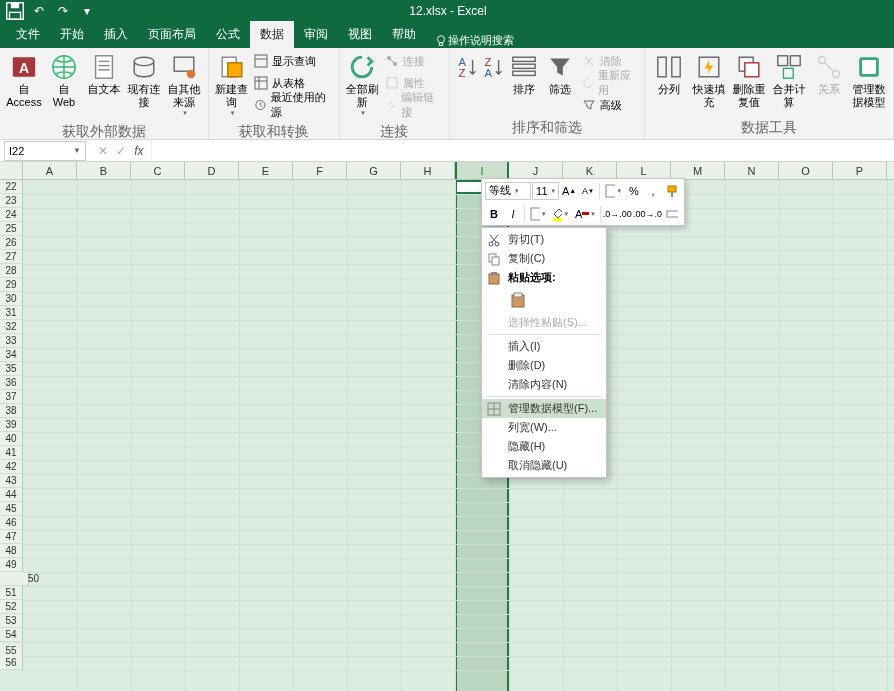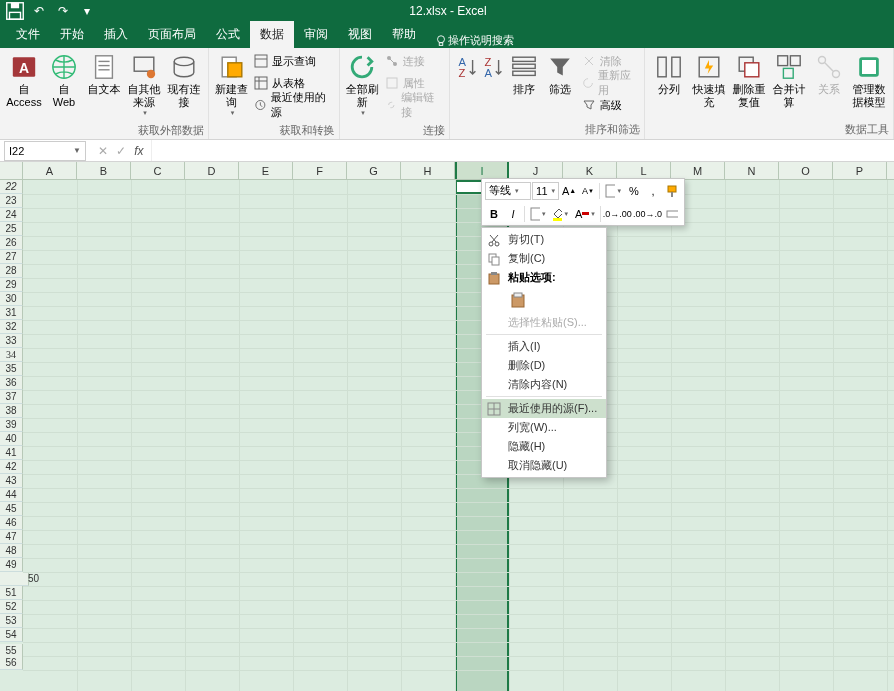--- a/index.html
+++ b/index.html
@@ -15,21 +15,21 @@
     .tabs { height: 26px; background: #0f6b3f; display: flex; align-items: flex-end; padding-left: 6px; }
     .tab { padding: 5px 10px; color: #fff; cursor: pointer; font-size: 12px; }
     .tab.active { background: #f3f3f3; color: #222; }
     .tell-me { display: flex; align-items: center; color: #fff; padding: 0 8px; }
     .tell-me svg { width: 14px; height: 14px; }
     
     
     .ribbon { height: 92px; background: #f3f3f3; border-bottom: 1px solid #d4d4d4; display: flex; }
     .group { display: flex; flex-direction: column; justify-content: space-between; border-right: 1px solid #e1e1e1; padding: 2px 4px 0 4px; }
     .group-content { flex: 1; display: flex; align-items: flex-start; }
-    .group-label { text-align: right; color: #666; font-size: 11px; padding: 2px 0; }
+    .group-label { text-align: center; color: #666; font-size: 14px; padding: 2px 0; }
     .ribbon-btn-lg { display: flex; flex-direction: column; align-items: center; justify-content: flex-start; width: 40px; padding: 3px 2px; cursor: pointer; text-align: center; line-height: 1.2; }
     .ribbon-btn-lg svg { width: 28px; height: 28px; margin-bottom: 2px; }
     .ribbon-btn-sm { display: flex; align-items: center; padding: 2px 4px; cursor: pointer; height: 22px; gap: 4px; }
     .ribbon-btn-sm svg { width: 14px; height: 14px; }
     .ribbon-col { display: flex; flex-direction: column; }
     
     
     .formula-area { height: 22px; display: flex; align-items: center; border-bottom: 1px solid #d4d4d4; background: #fff; }
     .namebox { width: 82px; height: 20px; border: 1px solid #ccc; margin: 0 4px; padding: 0 4px; display: flex; align-items: center; justify-content: space-between; font-size: 11px; }
     .namebox-dd { color: #666; font-size: 8px; }
@@ -133,32 +133,32 @@
         <svg viewBox="0 0 20 20">
             <rect x="4" y="2" width="12" height="16" fill="#fff" stroke="#888"></rect>
             <line x1="6" y1="6" x2="14" y2="6" stroke="#888"></line>
             <line x1="6" y1="9" x2="14" y2="9" stroke="#888"></line>
             <line x1="6" y1="12" x2="14" y2="12" stroke="#888"></line>
           </svg>
         <span>自文本</span>
       </div>
       <div class="ribbon-btn-lg">
         <svg viewBox="0 0 20 20">
+            <ellipse cx="10" cy="6" rx="7" ry="3" fill="none" stroke="#666"></ellipse>
+            <path d="M3 6v8c0 1.5 3 3 7 3s7-1.5 7-3V6" fill="none" stroke="#666"></path>
+          </svg>
+        <span>现有连接</span>
+      </div>
+      <div class="ribbon-btn-lg">
+        <svg viewBox="0 0 20 20">
             <rect x="3" y="3" width="14" height="10" fill="none" stroke="#666"></rect>
             <circle cx="15" cy="15" r="3" fill="#d73"></circle>
           </svg>
         <span>自其他来源</span>
           <span class="dd-arrow">▾</span>
-      </div>
-      <div class="ribbon-btn-lg">
-        <svg viewBox="0 0 20 20">
-            <ellipse cx="10" cy="6" rx="7" ry="3" fill="none" stroke="#666"></ellipse>
-            <path d="M3 6v8c0 1.5 3 3 7 3s7-1.5 7-3V6" fill="none" stroke="#666"></path>
-          </svg>
-        <span>现有连接</span>
       </div>
     </div>
     <div class="group-label">获取外部数据</div>
   </div>
 
   <div class="group">
     <div class="group-content">
       <div class="ribbon-btn-lg">
         <svg viewBox="0 0 20 20">
             <rect x="3" y="3" width="10" height="14" fill="#fff" stroke="#888"></rect>
@@ -368,33 +368,33 @@
       <div class="col-h">N</div>
       <div class="col-h">O</div>
       <div class="col-h">P</div>
     </div>
 </div>
 
 <div class="grid-wrap">
   <div class="sel-col"></div>
   <div class="sel-cell"></div>
   <div id="row-headers">
-      <div class="row-h" style="top: 0px; font-style: italic;">22</div>
+      <div class="row-h" style="top: 0px;">22</div>
       <div class="row-h" style="top: 14px;">23</div>
       <div class="row-h" style="top: 28px;">24</div>
       <div class="row-h" style="top: 42px;">25</div>
       <div class="row-h" style="top: 56px;">26</div>
       <div class="row-h" style="top: 70px;">27</div>
       <div class="row-h" style="top: 84px;">28</div>
       <div class="row-h" style="top: 98px;">29</div>
       <div class="row-h" style="top: 112px;">30</div>
       <div class="row-h" style="top: 126px;">31</div>
       <div class="row-h" style="top: 140px;">32</div>
       <div class="row-h" style="top: 154px;">33</div>
-      <div class="row-h" style="top: 168px; font-family: Liberation Serif, serif;">34</div>
+      <div class="row-h" style="top: 168px;">34</div>
       <div class="row-h" style="top: 182px;">35</div>
       <div class="row-h" style="top: 196px;">36</div>
       <div class="row-h" style="top: 210px;">37</div>
       <div class="row-h" style="top: 224px;">38</div>
       <div class="row-h" style="top: 238px;">39</div>
       <div class="row-h" style="top: 252px;">40</div>
       <div class="row-h" style="top: 266px;">41</div>
       <div class="row-h" style="top: 280px;">42</div>
       <div class="row-h" style="top: 294px;">43</div>
       <div class="row-h" style="top: 308px;">44</div>
@@ -581,21 +581,21 @@
   </div>
   <div class="ctx-sep"></div>
   <div class="ctx-item highlight">
     <span class="ctx-icon">
         <svg width="14" height="14">
           <rect x="1" y="1" width="12" height="12" fill="none" stroke="#888"></rect>
           <line x1="1" y1="7" x2="13" y2="7" stroke="#888"></line>
           <line x1="7" y1="1" x2="7" y2="13" stroke="#888"></line>
         </svg>
       </span>
-    <span>最近使用的源(F)...</span>
+    <span>管理数据模型(F)...</span>
   </div>
   <div class="ctx-item">
     <span>列宽(W)...</span>
   </div>
   <div class="ctx-item">
     <span>隐藏(H)</span>
   </div>
   <div class="ctx-item">
     <span>取消隐藏(U)</span>
   </div>

